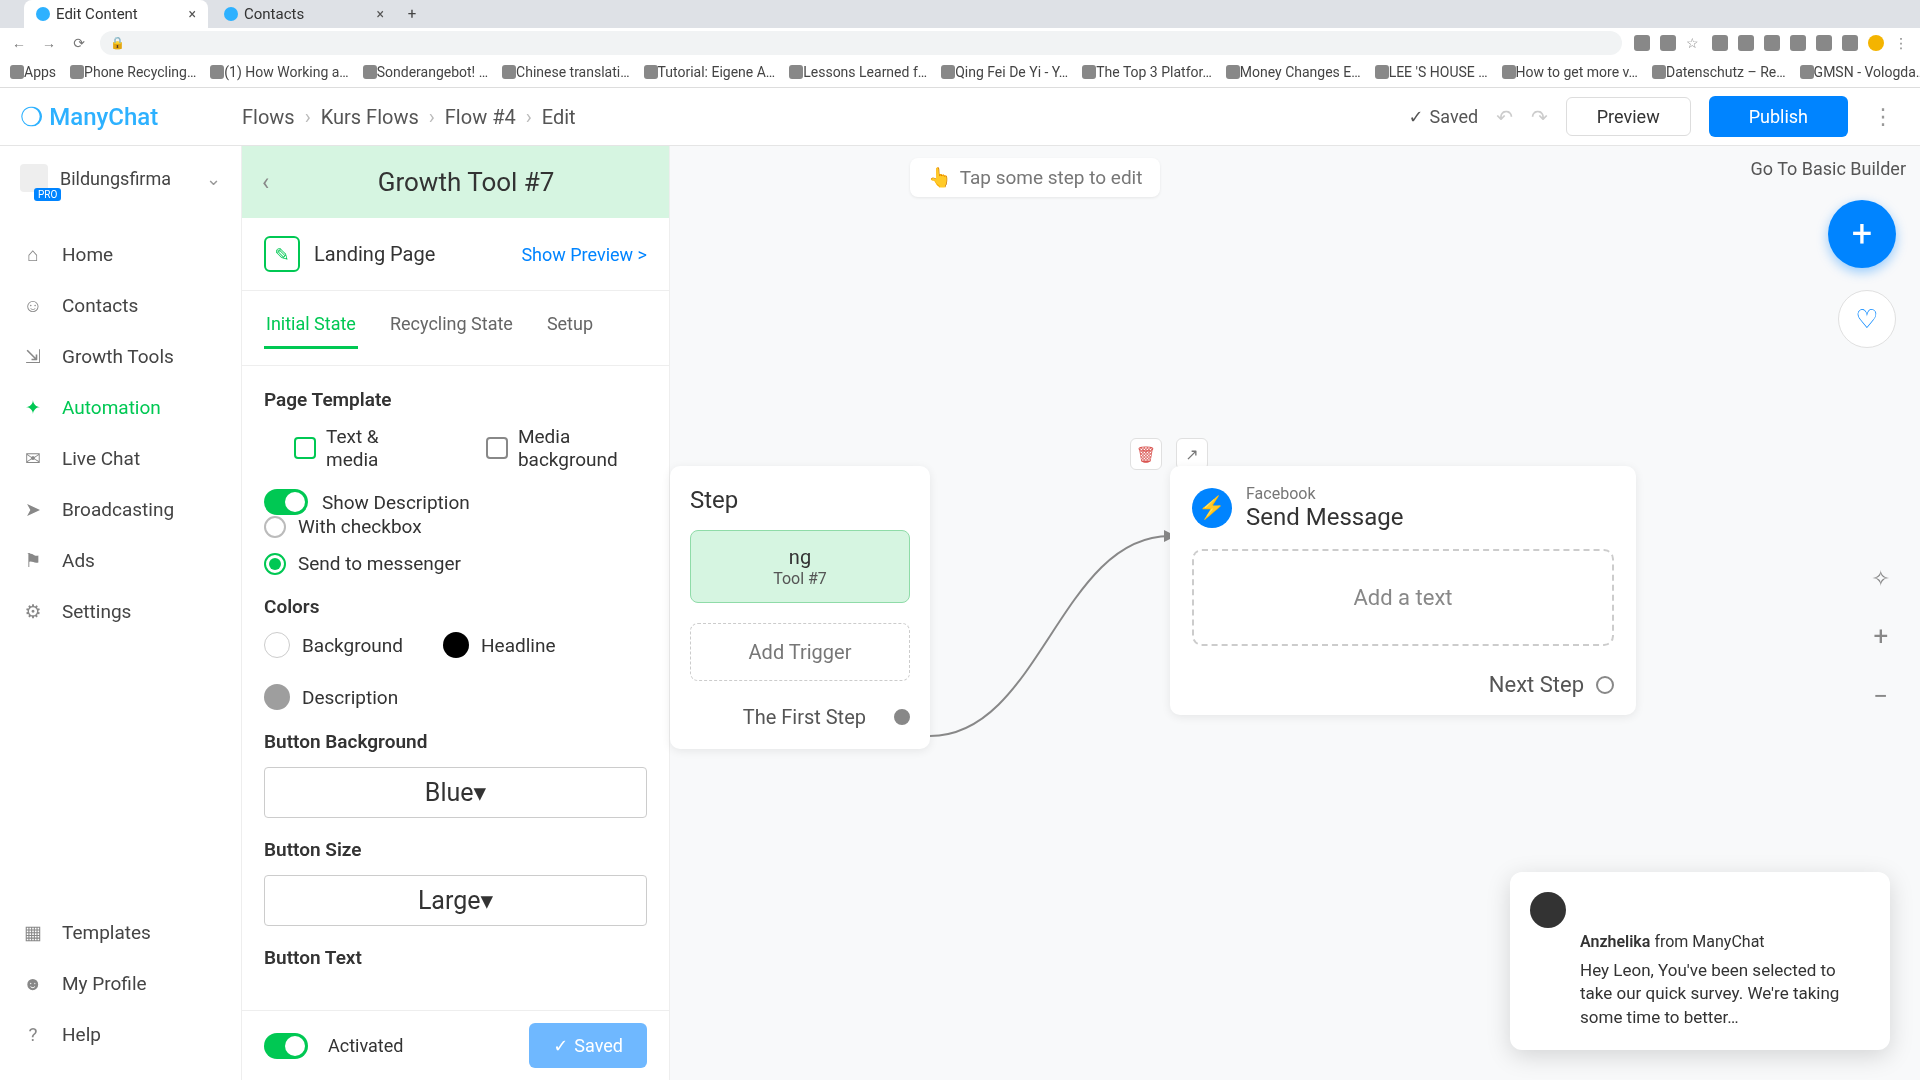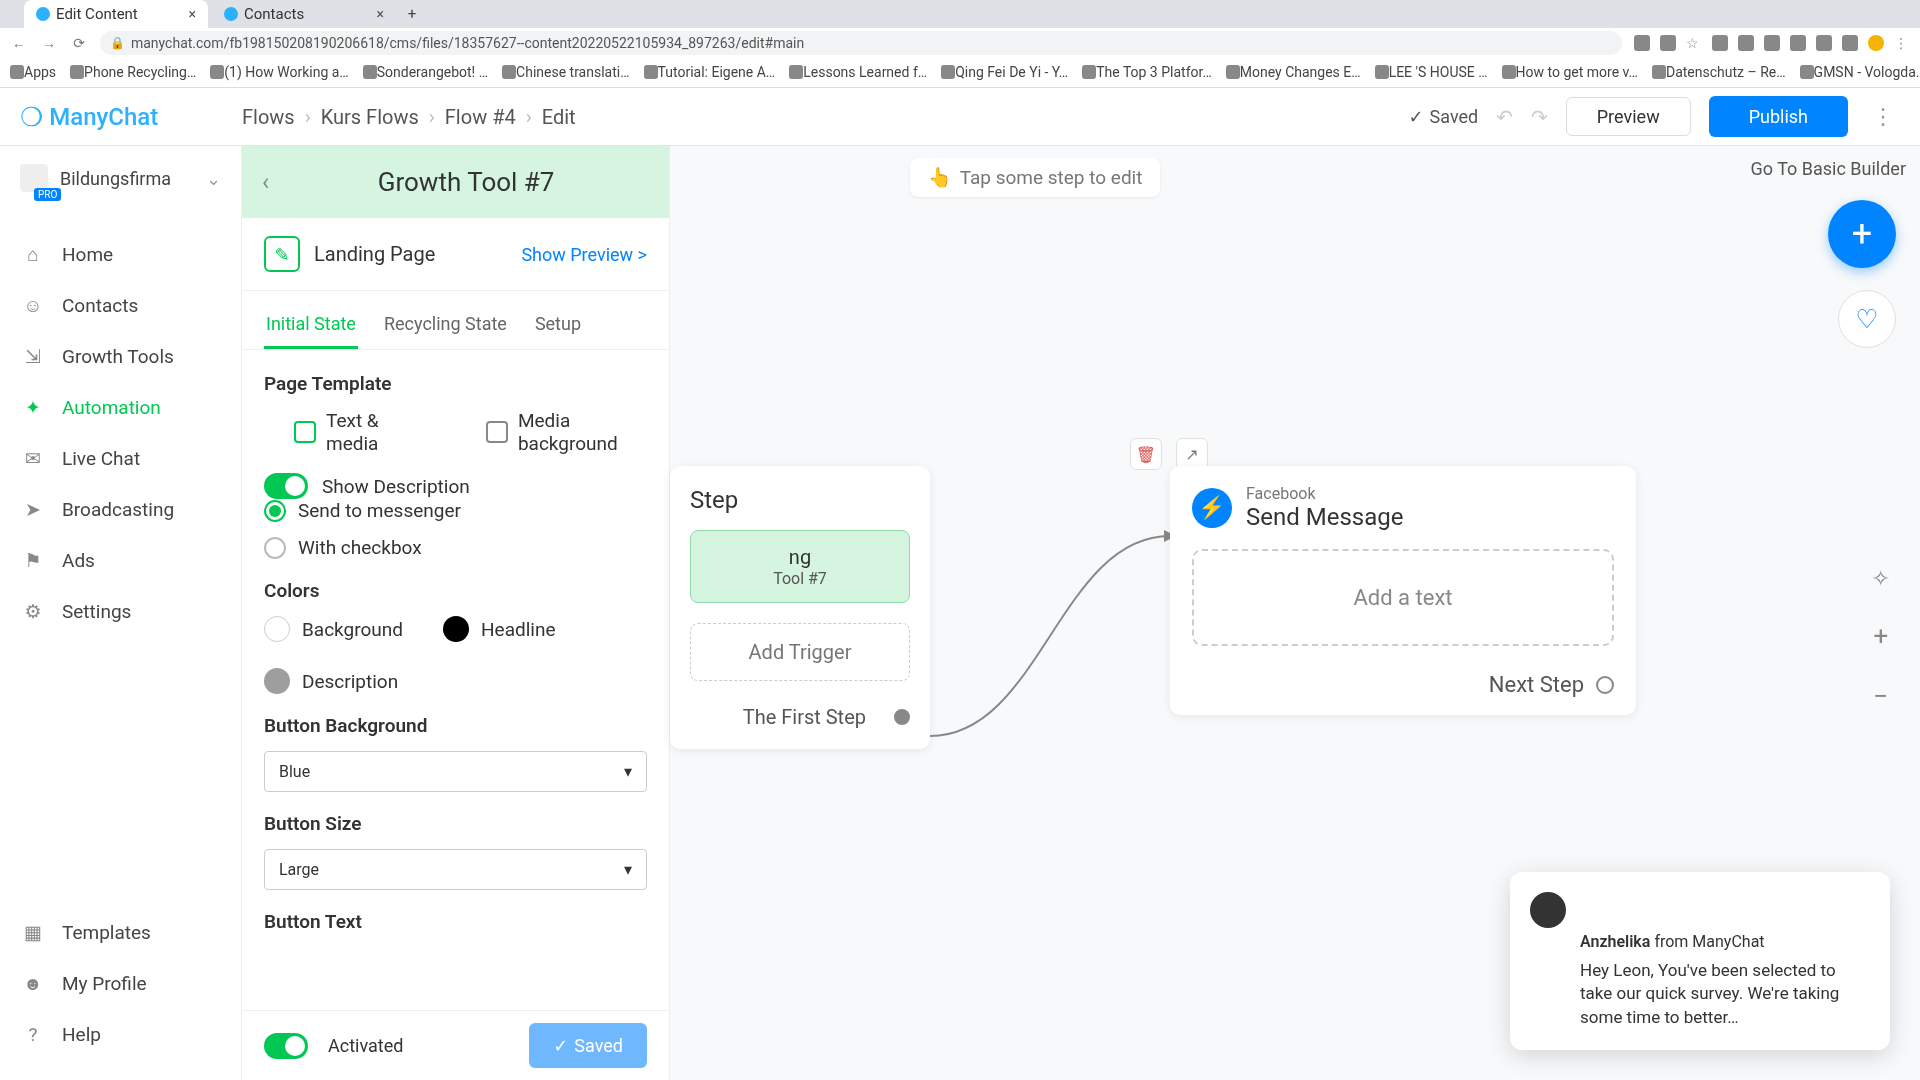--- a/index.html
+++ b/index.html
@@ -57,21 +57,21 @@
 
 
 .side-panel{position:absolute;top:146px;left:242px;width:428px;bottom:0;background:#fff;border-right:1px solid #eee;overflow-y:auto;}
 .panel-header{background:#d6f5e1;height:72px;display:flex;align-items:center;padding:0 20px;gap:14px;}
 .panel-header .back{color:#888;font-size:24px;}
 .panel-header .ptitle{font-size:26px;color:#333;margin:0 auto;}
 .lp-row{display:flex;align-items:center;padding:18px 22px;gap:14px;border-bottom:1px solid #eee;}
 .lp-row .lpicon{width:36px;height:36px;border:2px solid #00c853;border-radius:6px;display:flex;align-items:center;justify-content:center;color:#00c853;}
 .lp-row .lpname{font-size:20px;color:#333;}
 .lp-row .showprev{margin-left:auto;color:#0084ff;font-size:18px;}
-.panel-tabs{display:flex;padding:10px 22px 0;gap:24px;border-bottom:1px solid #eee;}
+.panel-tabs{display:flex;padding:10px 22px 16px;gap:30px;border-bottom:1px solid #eee;}
 .panel-tabs .ptab{padding:12px 2px;font-size:18px;color:#666;border-bottom:3px solid transparent;}
 .panel-tabs .ptab.active{color:#00c853;border-bottom-color:#00c853;}
 .panel-body{padding:22px;}
 .panel-body h4{font-size:19px;font-weight:600;color:#333;margin-bottom:14px;margin-top:20px;}
 .panel-body h4:first-child{margin-top:0;}
 .template-opts{display:flex;gap:40px;margin-bottom:18px;}
 .template-opts .opt{display:flex;align-items:center;gap:10px;font-size:19px;color:#333;padding-left:30px;}
 .template-opts .opt .oicon{width:26px;height:22px;border:2px solid #00c853;border-radius:4px;}
 .template-opts .opt.inactive .oicon{border-color:#888;}
 .toggle-row{display:flex;align-items:center;gap:14px;font-size:19px;color:#333;}
@@ -81,21 +81,21 @@
 .radio-list .ritem{display:flex;align-items:center;gap:12px;font-size:19px;color:#333;}
 .radio{width:22px;height:22px;border:2px solid #bbb;border-radius:50%;display:inline-block;position:relative;}
 .radio.on{border-color:#00c853;}
 .radio.on::after{content:"";position:absolute;inset:3px;background:#00c853;border-radius:50%;}
 .colors-list{display:flex;flex-wrap:wrap;gap:26px 40px;}
 .color-item{display:flex;align-items:center;gap:12px;font-size:19px;color:#333;}
 .swatch{width:26px;height:26px;border-radius:50%;}
 .sw-white{background:#fff;border:1px solid #ccc;}
 .sw-black{background:#000;}
 .sw-grey{background:#9e9e9e;}
-.select-field{border:1px solid #ccc;border-radius:4px;padding:10px 14px;font-size:16px;color:#333;display:flex;align-items:center;justify-content:space-between;}
+.select-field{border:1px solid #ccc;border-radius:4px;padding:10px 14px;font-size:25px;color:#333;display:flex;align-items:center;justify-content:center;}
 .bottom-bar{position:absolute;bottom:0;left:0;right:0;height:70px;border-top:1px solid #eee;display:flex;align-items:center;padding:0 22px;gap:20px;background:#fff;}
 .btn-saved{background:#6fb8ff;color:#fff;border:none;border-radius:6px;padding:12px 24px;font-size:18px;display:flex;align-items:center;gap:6px;}
 
 
 .canvas{position:absolute;top:146px;left:670px;right:0;bottom:0;background:#f8f9fa;}
 .hint-tap{position:absolute;top:12px;left:240px;background:#fff;border-radius:8px;padding:8px 18px;color:#777;font-size:19px;display:flex;align-items:center;gap:8px;box-shadow:0 1px 3px rgba(0,0,0,0.08);}
 .go-basic{position:absolute;top:12px;right:14px;color:#555;font-size:18px;}
 .fab-add{position:absolute;top:54px;right:24px;width:68px;height:68px;border-radius:50%;background:#0084ff;color:#fff;display:flex;align-items:center;justify-content:center;font-size:36px;box-shadow:0 4px 12px rgba(0,132,255,0.4);}
 .fab-heart{position:absolute;top:144px;right:24px;width:58px;height:58px;border-radius:50%;background:#fff;border:1px solid #e0e0e0;display:flex;align-items:center;justify-content:center;color:#0084ff;font-size:26px;}
 .zoom-ctl{position:absolute;right:30px;top:420px;display:flex;flex-direction:column;gap:30px;color:#888;font-size:26px;align-items:center;}
@@ -150,21 +150,20 @@
       <span class="x" style="margin-left:auto">×</span>
     </div>
     <div class="plus-tab">+</div>
   </div>
   <div class="addr-row">
     <span class="navbtn">←</span>
     <span class="navbtn">→</span>
     <span class="navbtn">⟳</span>
     <div class="url-bar">
       <span class="lock">🔒</span>
-      <span>manychat.com/fb198150208190206618/cms/files/18357627--content20220522105934_897263/edit#main</span>
     </div>
     <div class="chrome-icons">
       <span></span>
       <span></span>
       <span class="star">☆</span>
       <span></span>
       <span></span>
       <span></span>
       <span></span>
       <span></span>
@@ -347,26 +346,26 @@
           <span>Media background</span>
         </div>
     </div>
     <div class="toggle-row">
       <span class="toggle"></span>
       <span>Show Description</span>
     </div>
 
     <div class="radio-list">
       <div class="ritem">
+          <span class="radio"></span>
+          <span>With checkbox</span>
+        </div>
+      <div class="ritem">
           <span class="radio on"></span>
           <span>Send to messenger</span>
-        </div>
-      <div class="ritem">
-          <span class="radio"></span>
-          <span>With checkbox</span>
         </div>
     </div>
 
     <h4>Colors</h4>
     <div class="colors-list">
       <div class="color-item">
           <span class="swatch sw-white"></span>
           <span>Background</span>
         </div>
       <div class="color-item">

